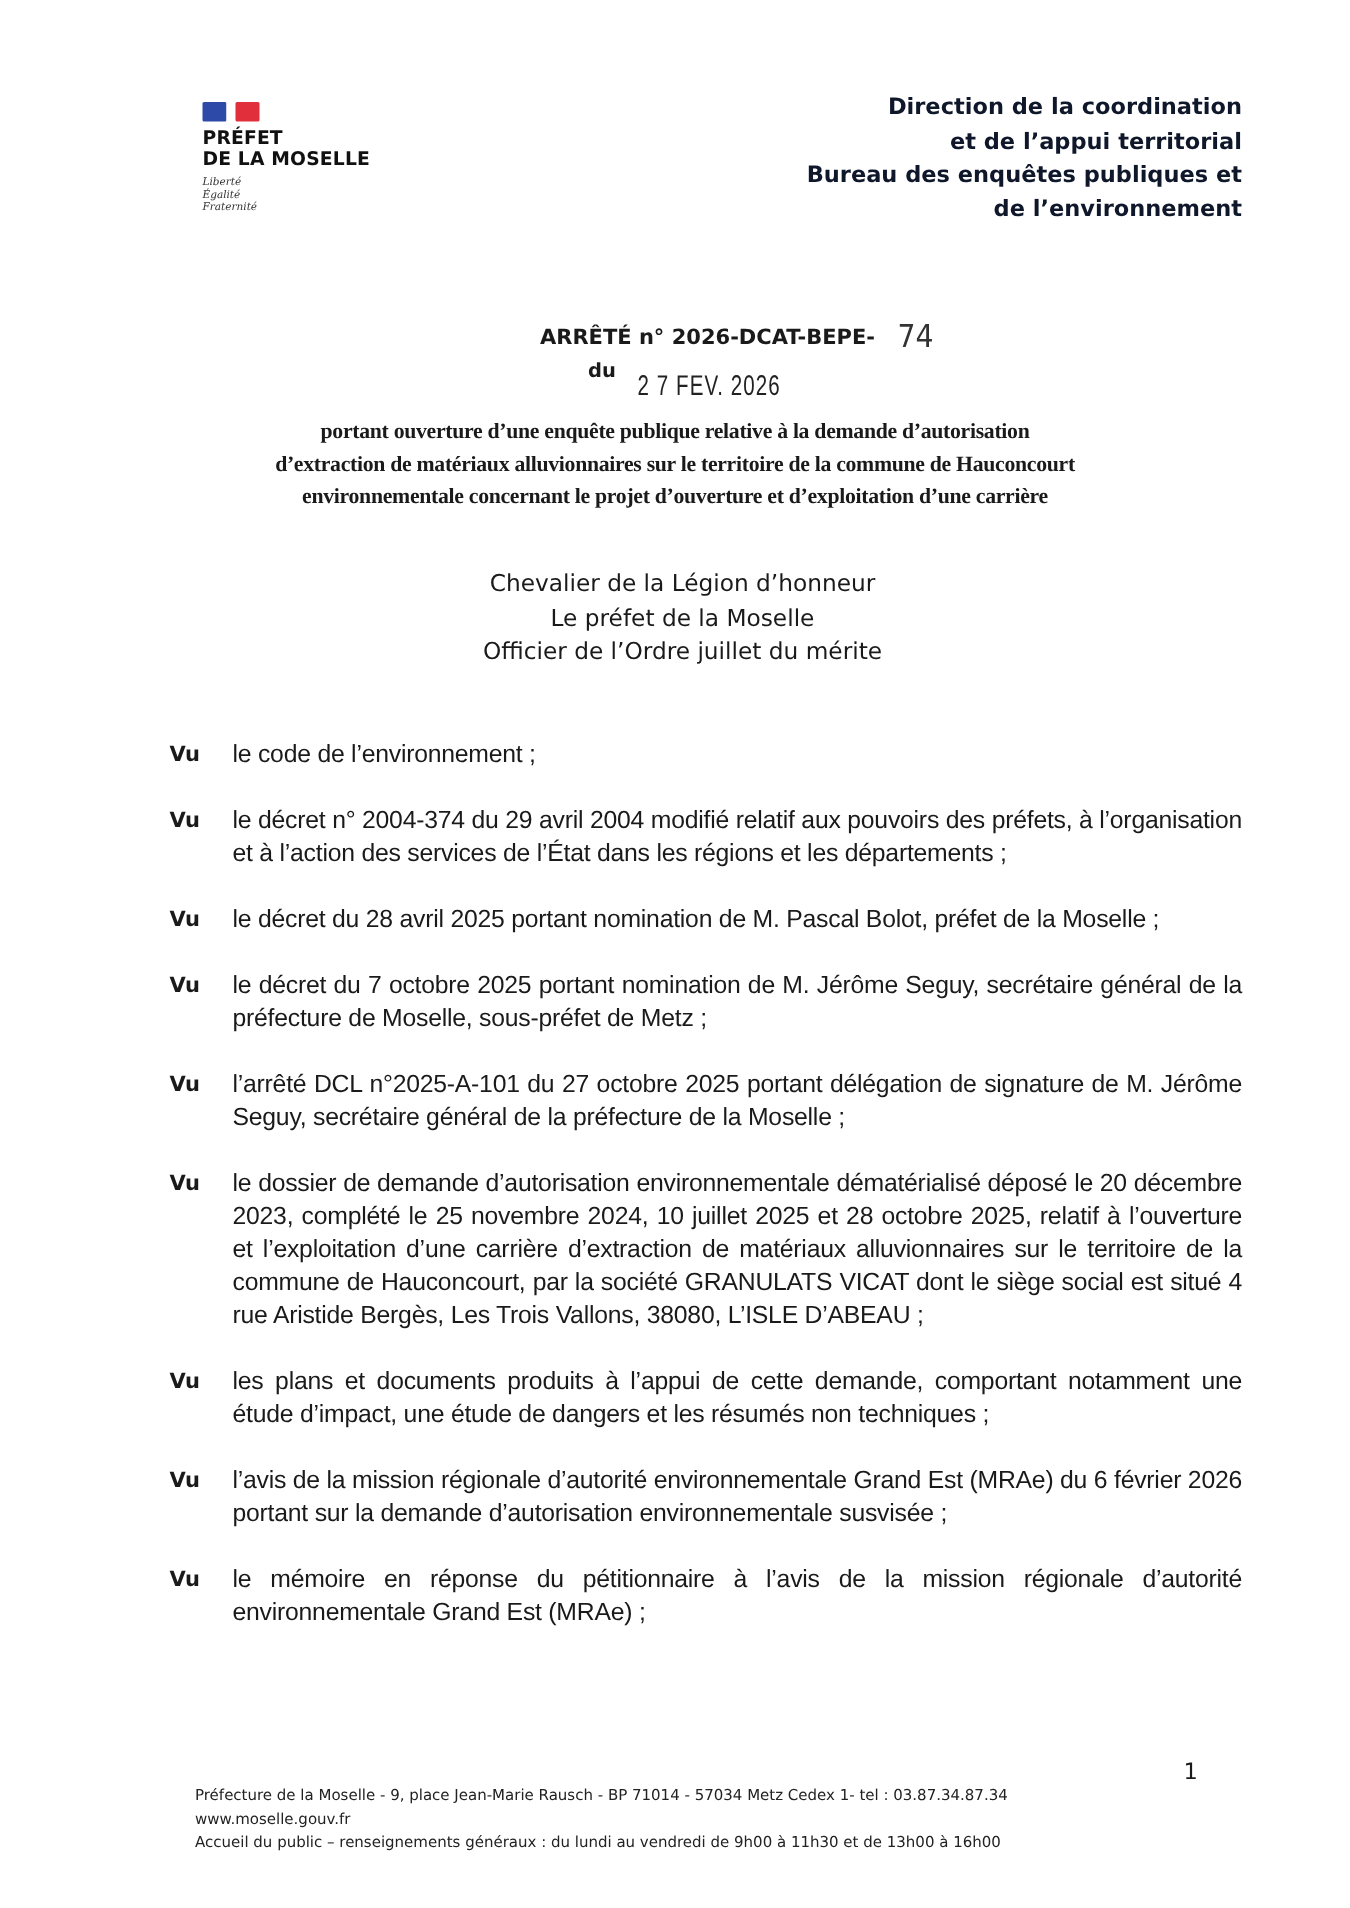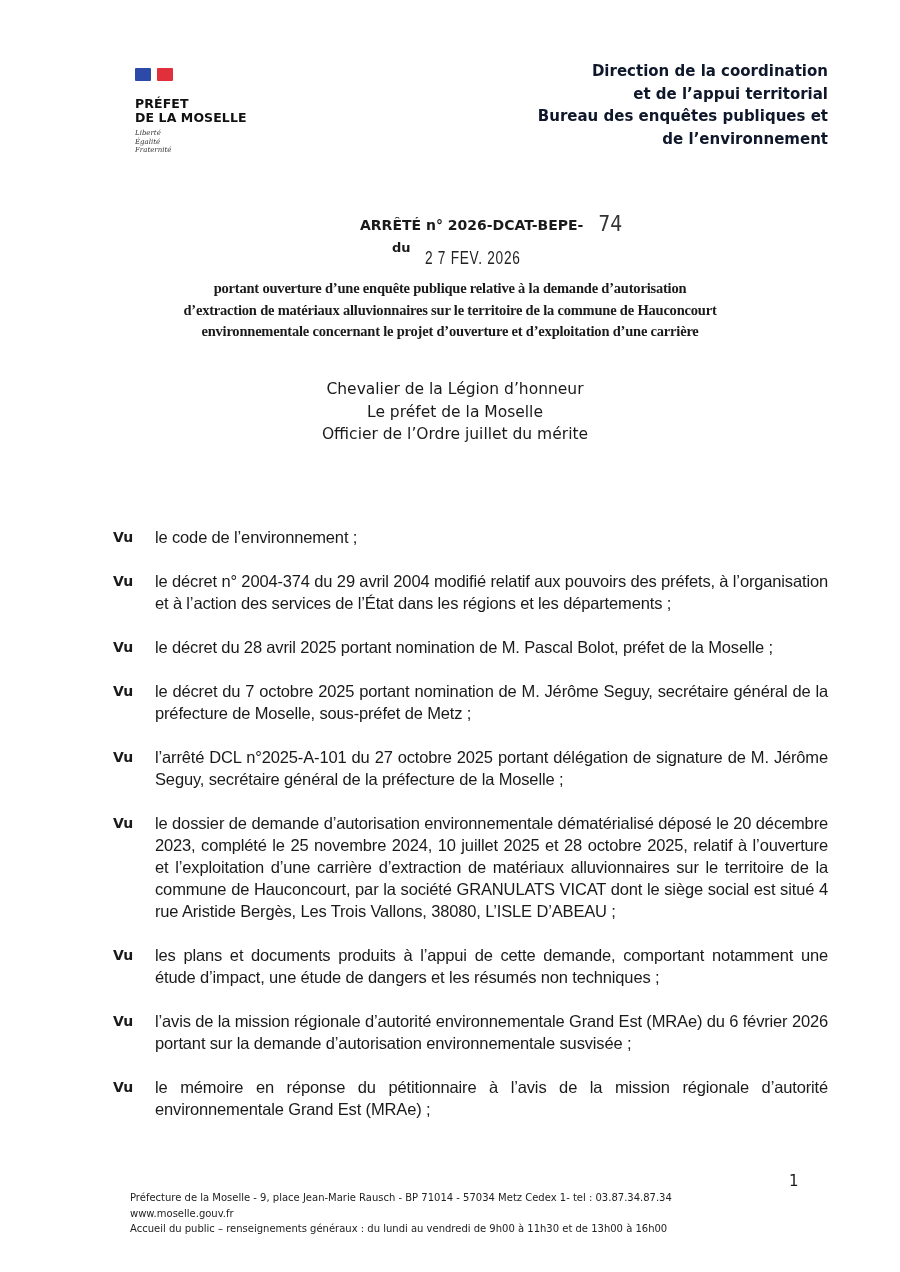--- a/index.html
+++ b/index.html
@@ -4,40 +4,40 @@
 <style>
   html, body { margin: 0; padding: 0; background: #ffffff; }
   body { width: 900px; height: 1272px; position: relative; overflow: hidden;
          font-family: "DejaVu Sans", "Liberation Sans", sans-serif; color: #1a1a1a; }
 
   .logo { position: absolute; left: 135px; top: 68px; }
   .flag { display: flex; width: 38px; height: 13px; }
   .flag .blue { width: 16px; height: 13px; background: #2e4aa8; border-radius: 1px; }
   .flag .gap { width: 6px; height: 13px; background: #ffffff; }
   .flag .red { width: 16px; height: 13px; background: #e1303c; border-radius: 1px; }
-  .logo-title { font-weight: bold; font-size: 12.5px; line-height: 14px; margin-top: 16px; letter-spacing: 0.1px; color: #111; }
+  .logo-title { font-weight: bold; font-size: 12.5px; line-height: 14px; margin-top: 4px; letter-spacing: 0.1px; color: #111; }
   .motto { font-family: "DejaVu Serif", "Liberation Serif", serif; font-style: italic; font-size: 7px; line-height: 8.5px; margin-top: 4px; color: #333; }
 
   .direction { position: absolute; right: 72px; top: 60px; text-align: right; font-weight: bold;
                font-size: 15px; line-height: 22.5px; color: #0f172a; }
 
   .arrete { position: absolute; left: 360px; top: 217px; font-weight: bold; font-size: 14px; }
   .arrete-num { position: absolute; left: 597px; top: 212px; font-size: 21px; font-family: "DejaVu Sans", sans-serif;
                 color: #333; font-weight: normal; transform: scaleX(0.9); }
   .du-label { position: absolute; left: 392px; top: 240px; font-weight: bold; font-size: 13px; }
   .du-date { position: absolute; left: 425px; top: 247px; font-family: "Liberation Sans", sans-serif; font-size: 19px;
              letter-spacing: 1px; transform: scaleX(0.72); transform-origin: left; color: #222; }
 
   .subject { position: absolute; left: 100px; width: 700px; top: 278px; text-align: center; font-weight: bold;
              font-size: 14.5px; line-height: 21.5px; letter-spacing: -0.2px; font-family: Liberation Serif, serif; }
 
   .prefect { position: absolute; left: 250px; width: 410px; top: 378px; text-align: center;
              font-size: 15.5px; line-height: 22.5px; }
 
-  .vu-list { position: absolute; left: 113px; top: 492px; width: 715px; margin-top: 34px; }
+  .vu-list { position: absolute; left: 113px; top: 492px; width: 715px; }
   .vu { display: flex; font-size: 15.5px; line-height: 22px; color: #1a1a1a; }
   .vu .vu-label { width: 42px; flex: 0 0 42px; font-weight: bold; font-size: 14px; }
   .vu .vu-text { flex: 1; text-align: justify; font-family: "Liberation Sans", sans-serif; font-size: 16.5px; letter-spacing: -0.15px; }
 
   .page-num { position: absolute; left: 789px; top: 1172px; font-size: 15px; }
   .footer { position: absolute; left: 130px; width: 690px; top: 1190px; text-align: left;
             font-size: 10px; line-height: 15.5px; color: #222; }
 </style>
 </head>
 <body>

